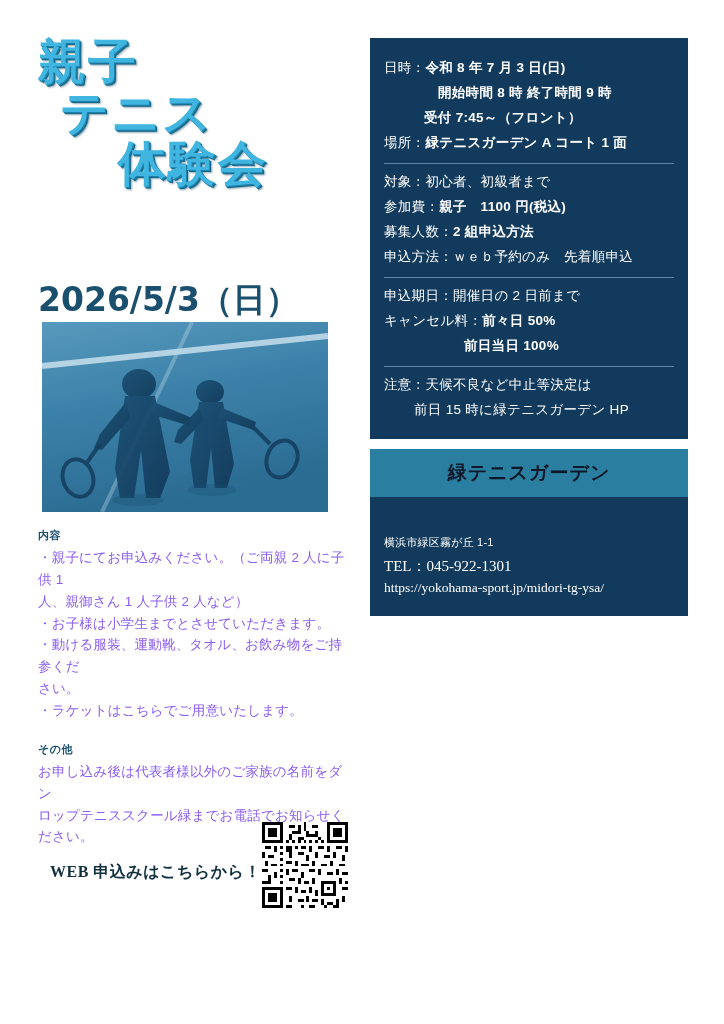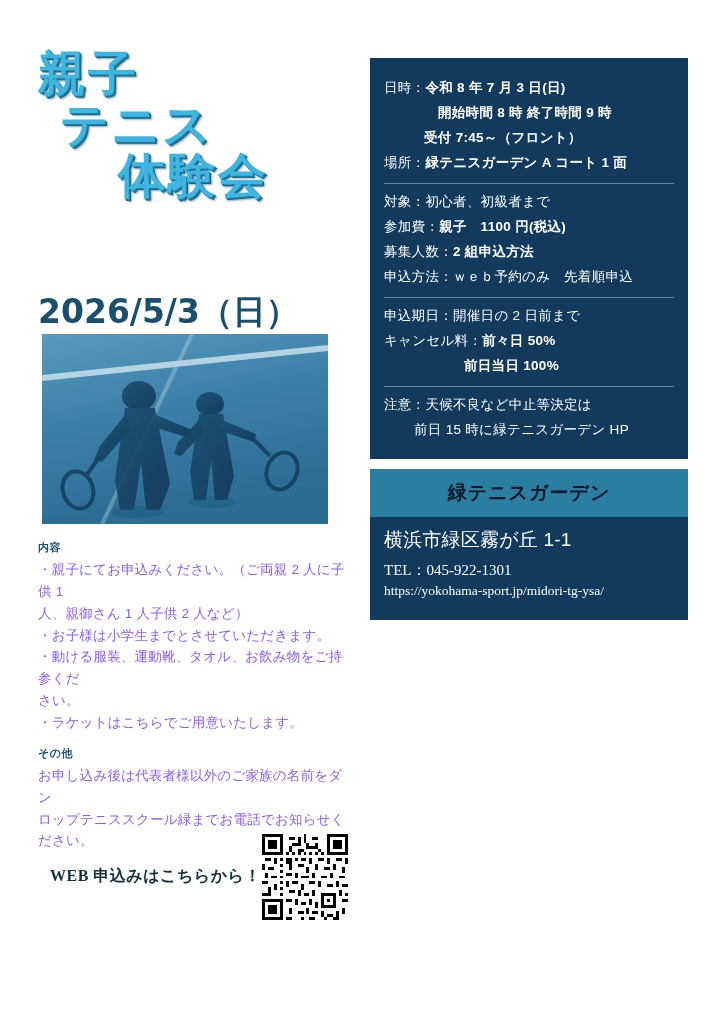--- a/index.html
+++ b/index.html
@@ -13,21 +13,21 @@
     position: relative;
     font-family: "Liberation Sans", "DejaVu Sans", sans-serif;
     color: #1a1a1a;
     overflow: hidden;
   }
 
   
   .left-col {
     position: absolute;
     left: 0;
-    top: 12px;
+    top: 0;
     width: 370px;
     height: 824px;
   }
 
   .title-block {
     position: absolute;
     left: 38px;
     top: 36px;
     width: 320px;
   }
@@ -84,21 +84,21 @@
     margin: 0 0 4px 0;
     letter-spacing: 0.5px;
   }
   .body-line {
     font-size: 13.5px;
     line-height: 1.62;
     color: #8b5cf6;
     margin: 0;
     letter-spacing: 0.2px;
   }
-  .sec-head.other { margin-top: 12px; }
+  .sec-head.other { margin-top: 20px; }
   .web-line {
     font-family: "Liberation Serif", "DejaVu Serif", serif;
     font-size: 16px;
     font-weight: bold;
     color: #12313f;
     margin-top: 14px;
     margin-left: 12px;
     letter-spacing: 0.5px;
   }
 
@@ -109,21 +109,21 @@
     top: 822px;
     width: 86px;
     height: 86px;
   }
   .qr svg { display: block; }
 
   
   .right-col {
     position: absolute;
     left: 370px;
-    top: 58px;
+    top: 38px;
     width: 318px;
   }
   .info-panel {
     background: #123a5c;
     color: #ffffff;
     padding: 18px 14px 16px 14px;
     box-sizing: border-box;
     width: 318px;
   }
   .info-row {
@@ -171,23 +171,24 @@
     font-weight: bold;
     padding: 11px 0 11px 0;
     letter-spacing: 1px;
   }
   .club-body {
     background: #123a5c;
     color: #ffffff;
     padding: 8px 14px 18px 14px;
   }
   .club-addr {
-    font-size: 19px;
+    font-size: 11px;
     line-height: 1.6;
     letter-spacing: 0.2px;
+    margin-top: 29px;
   }
   .club-tel {
     font-family: "Liberation Serif", "DejaVu Serif", serif;
     font-size: 15px;
     line-height: 1.5;
     margin-top: 4px;
   }
   .club-url {
     font-family: "Liberation Serif", "DejaVu Serif", serif;
     font-size: 13.5px;

